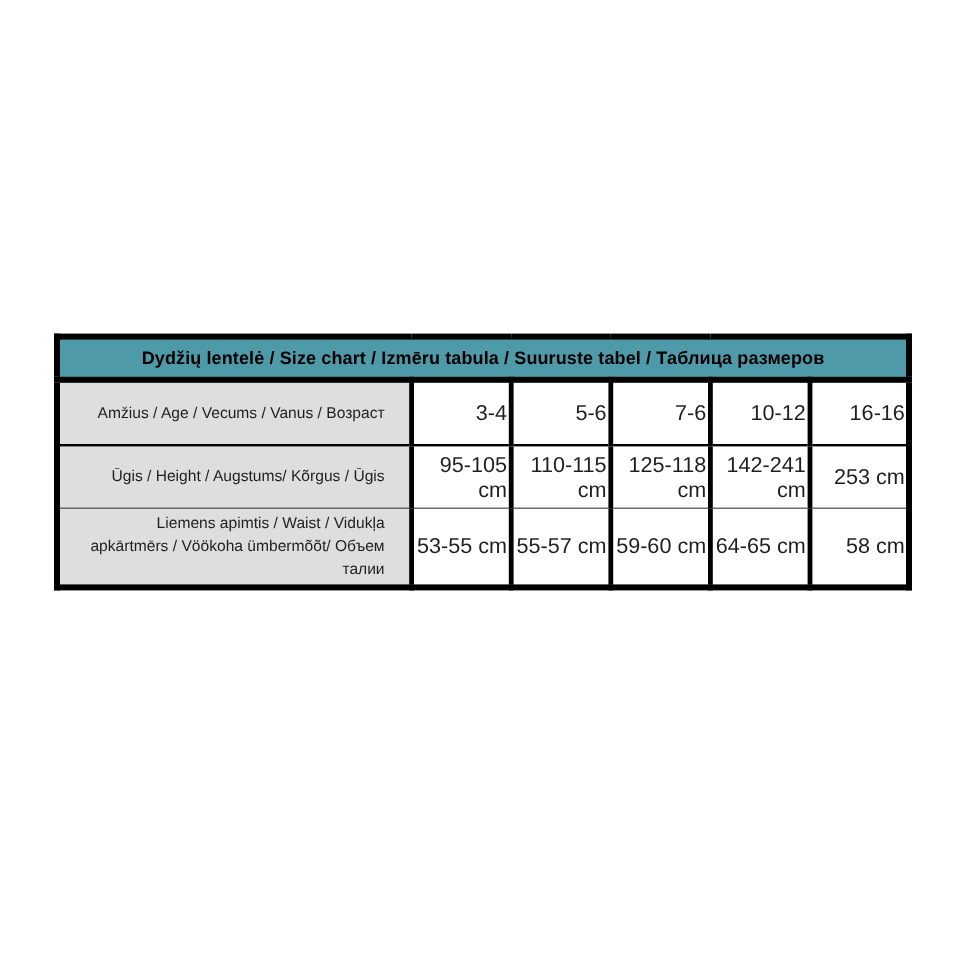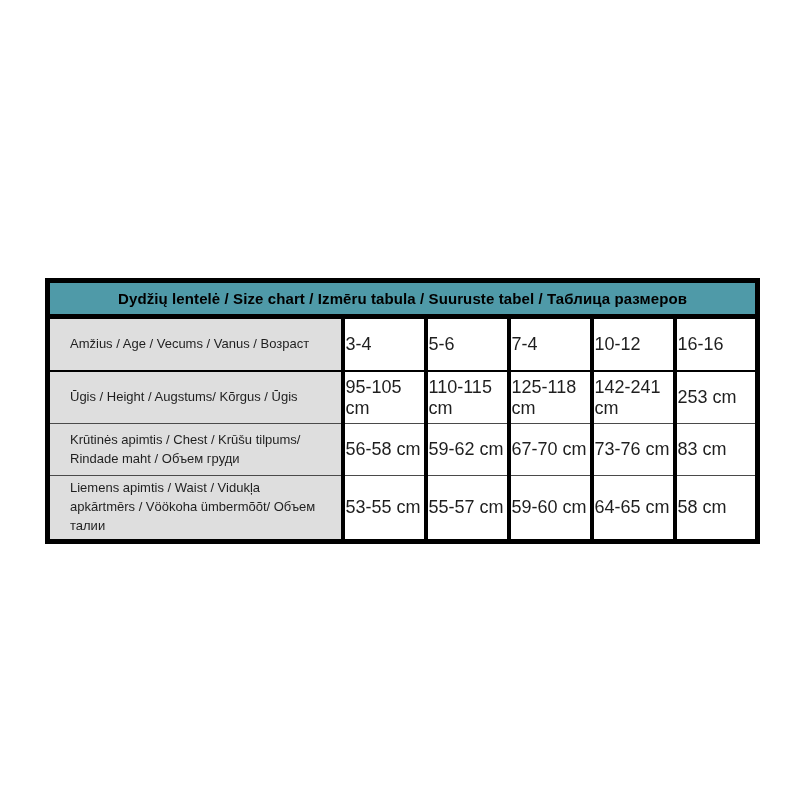--- a/index.html
+++ b/index.html
@@ -29,21 +29,21 @@
     color: #000000;
     font-weight: bold;
     font-size: 15px;
     height: 29px;
     text-align: center;
     vertical-align: middle;
     border-bottom: 5px solid var(--border-color, #000);
     letter-spacing: 0.1px;
   }
   table.size-chart td {
-    text-align: left;
+    text-align: right;
     vertical-align: middle;
     font-size: 13px;
     color: var(--text-color, #1f1f1f);
     height: 45px;
     background: #ffffff;
     border-left: 4px solid var(--border-color, #000);
   }
   table.size-chart td.label {
     background: var(--label-bg, #dedede);
     border-left: none;
@@ -77,39 +77,31 @@
     <thead>
       <tr>
         <th class="chart-title" colspan="6">Dydžių lentelė / Size chart / Izmēru tabula / Suuruste tabel / Таблица размеров</th>
       </tr>
     </thead>
     <tbody>
         <tr>
           <td class="label">Amžius / Age / Vecums / Vanus / Возраст</td>
           <td class="value">3-4</td>
           <td class="value">5-6</td>
-          <td class="value">7-4</td>
+          <td class="value">7-6</td>
           <td class="value">10-12</td>
           <td class="value">16-16</td>
         </tr>
         <tr>
           <td class="label">Ūgis / Height / Augstums/ Kõrgus / Ūgis</td>
           <td class="value">95-105 cm</td>
           <td class="value">110-115 cm</td>
           <td class="value">125-118 cm</td>
           <td class="value">142-241 cm</td>
           <td class="value">253 cm</td>
-        </tr>
-        <tr>
-          <td class="label">Krūtinės apimtis / Chest / Krūšu tilpums/ Rindade maht / Объем груди</td>
-          <td class="value">56-58 cm</td>
-          <td class="value">59-62 cm</td>
-          <td class="value">67-70 cm</td>
-          <td class="value">73-76 cm</td>
-          <td class="value">83 cm</td>
         </tr>
         <tr>
           <td class="label">Liemens apimtis / Waist / Vidukļa apkārtmērs / Vöökoha ümbermõõt/ Объем талии</td>
           <td class="value">53-55 cm</td>
           <td class="value">55-57 cm</td>
           <td class="value">59-60 cm</td>
           <td class="value">64-65 cm</td>
           <td class="value">58 cm</td>
         </tr>
       </tbody>

